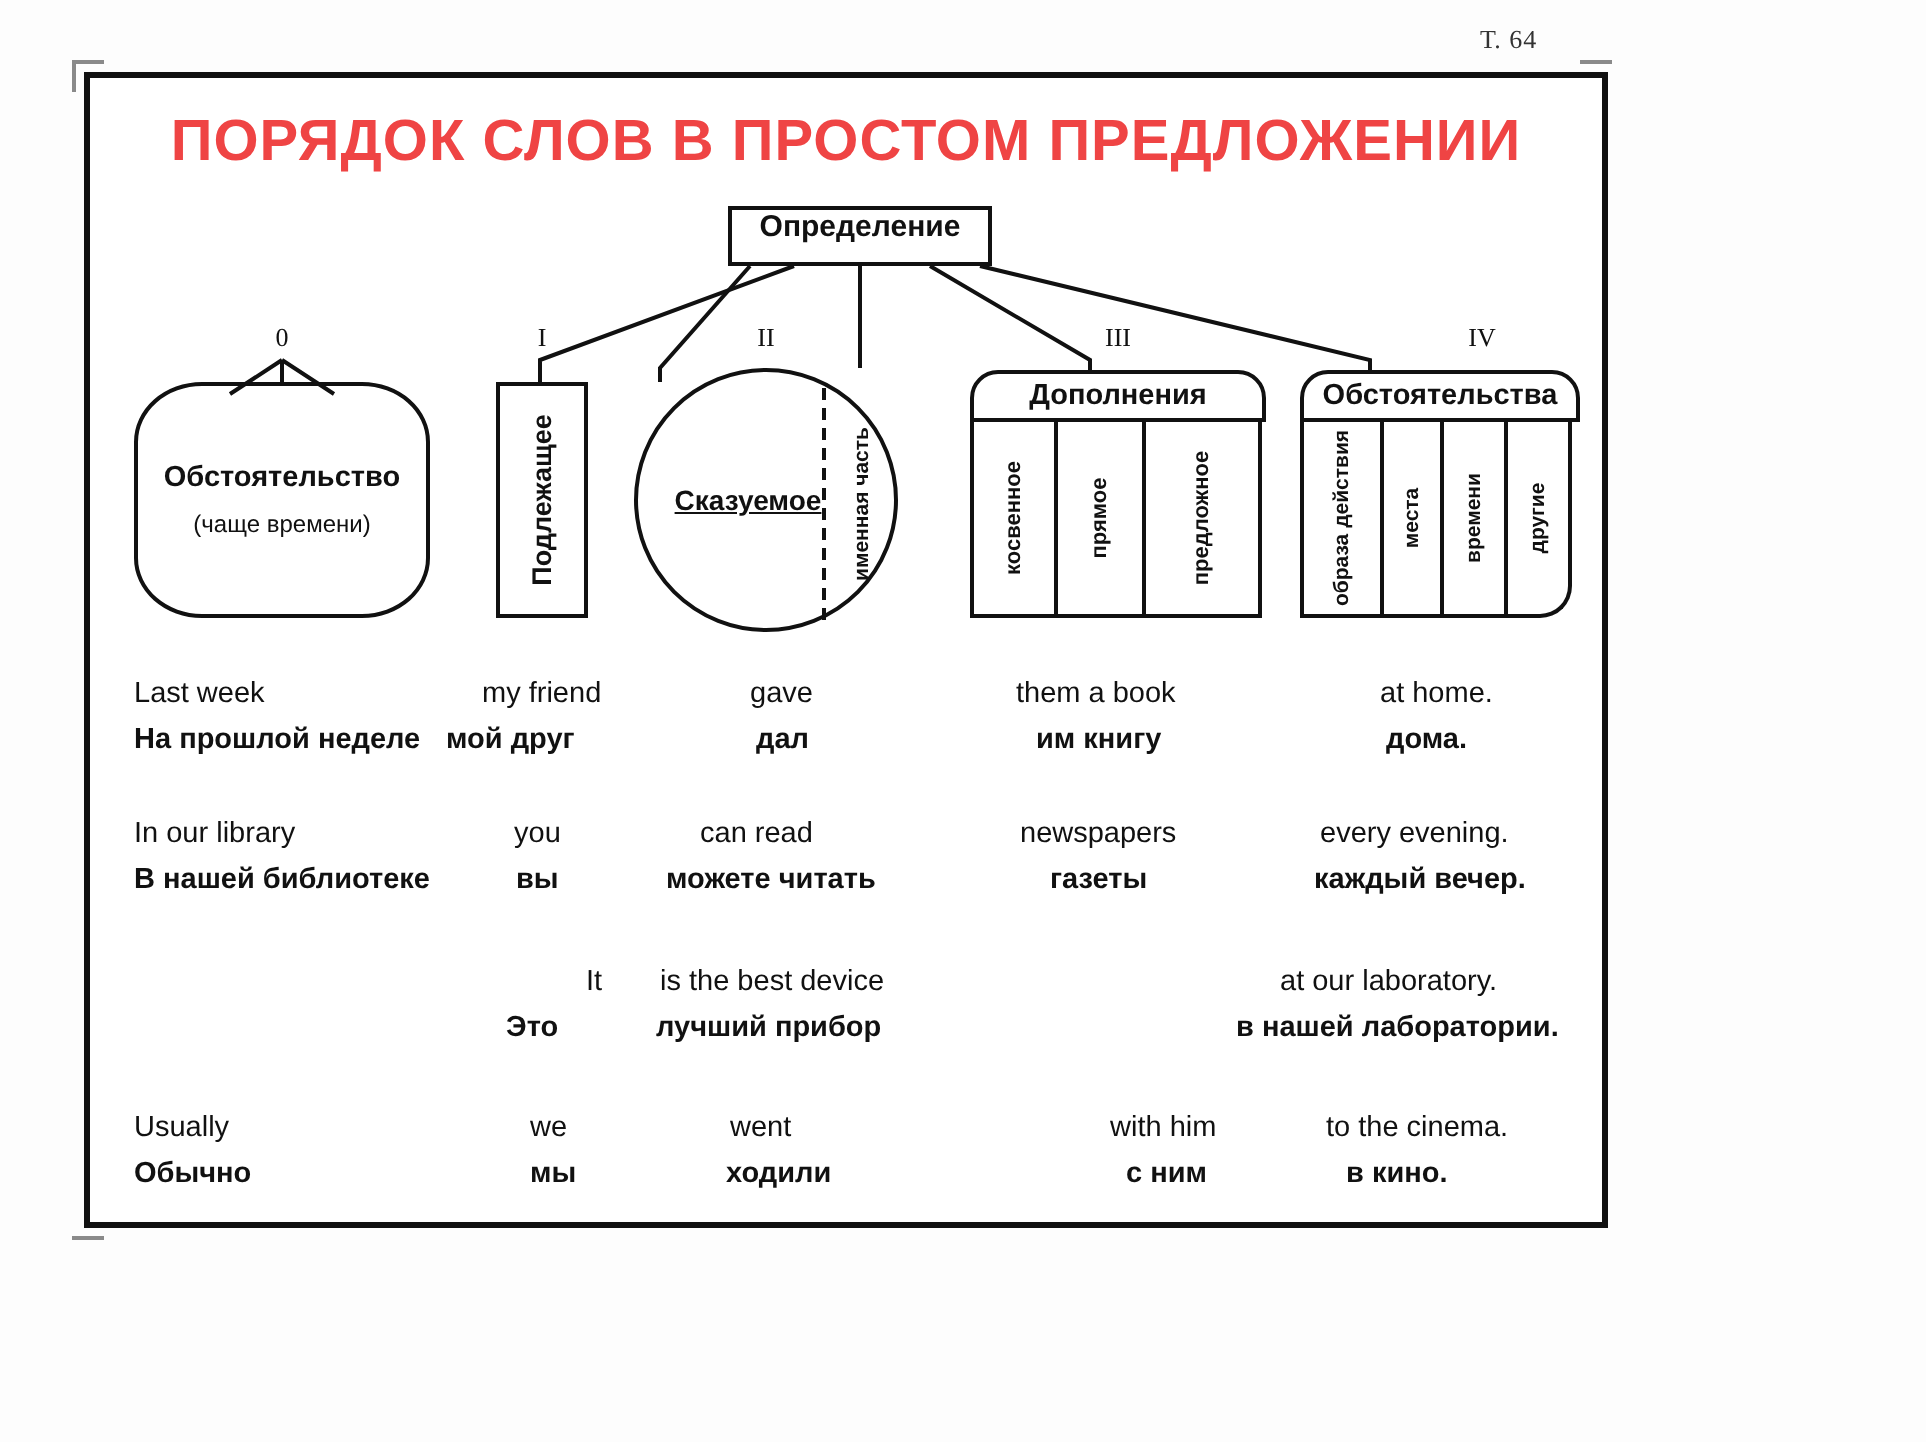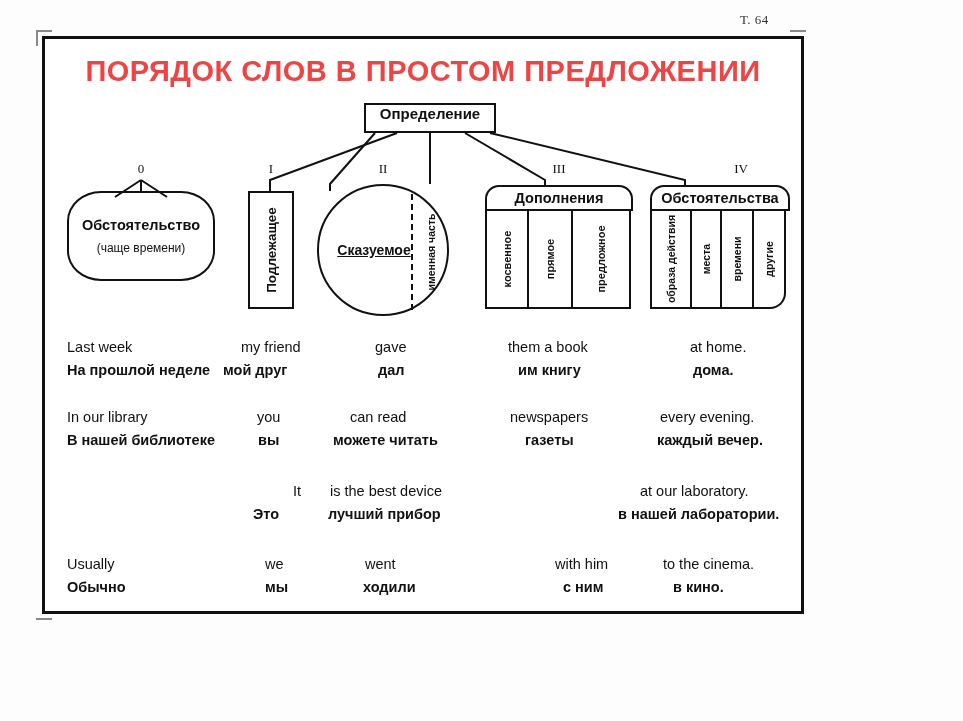--- a/index.html
+++ b/index.html
@@ -88,21 +88,21 @@
     color: #111;
     text-align: center;
     width: 30px;
   }
   
   #m0 {
     position: absolute;
     left: 22px;
     top: 152px;
     width: 148px;
-    height: 90px;
+    height: 118px;
     border: 2px solid #111;
     border-radius: 34px / 30px;
     box-sizing: border-box;
     display: flex;
     flex-direction: column;
     align-items: center;
     justify-content: center;
     text-align: center;
   }
   #m0 .l1 { font-size: 14.5px; font-weight: bold; }

